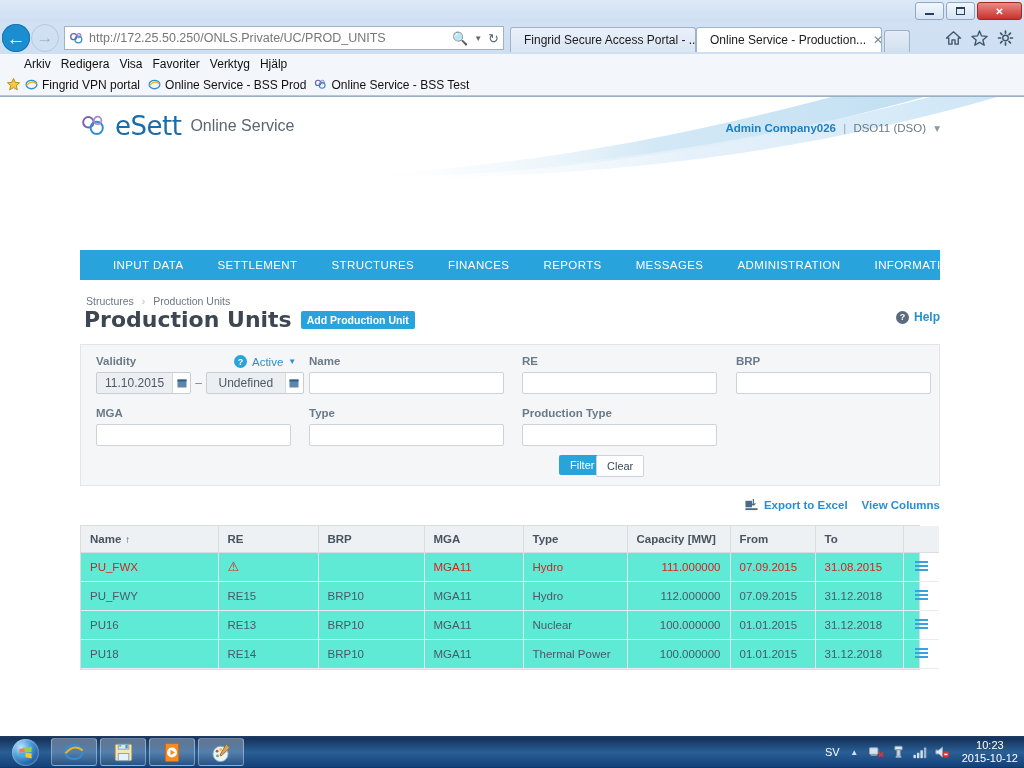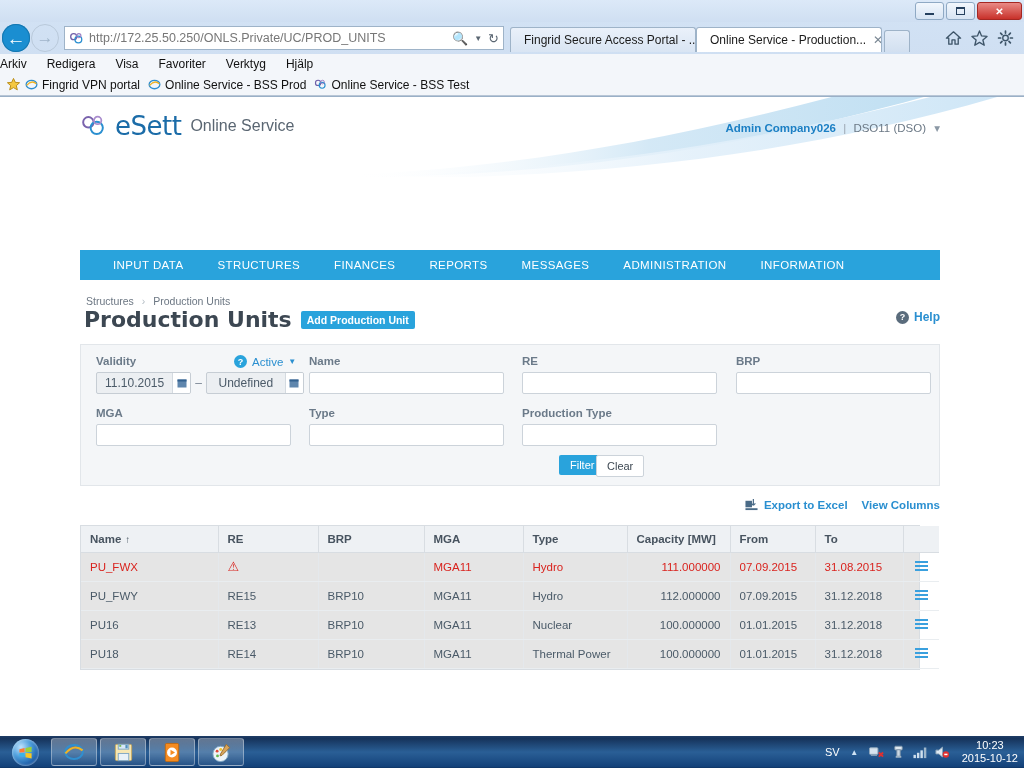--- a/index.html
+++ b/index.html
@@ -69,22 +69,22 @@
   .tab-new{
     width:26px;height:22px;border:1px solid #9eb3c8;border-bottom:none;
     background:linear-gradient(to bottom,#e3ecf7,#d2e0f0);border-radius:3px 3px 0 0;
     margin-left:2px;
   }
   .chrome-right{ margin-left:auto; display:flex; align-items:center; gap:9px;
                  padding-right:6px; color:#4a5c70;}
   .chrome-right svg{ display:block; }
 
   .menubar{
-    height:20px; display:flex; align-items:center; gap:20px;
-    padding-left:0; font-size:12px; color:#111;
+    height:20px; display:flex; align-items:center; gap:10px;
+    padding-left:24px; font-size:12px; color:#111;
     background:#f3f6fa;
   }
   .favbar{
     height:22px; display:flex; align-items:center; 
     padding-left:6px; font-size:12px; color:#111;
     background:#f3f6fa; border-bottom:1px solid #b8c6d6;
   }
   .fav-item{ display:flex;align-items:center;gap:4px; padding:0 4px;}
 
   
@@ -162,21 +162,21 @@
     position:absolute; left:515px; top:110px; background:#fff; color:#3d4852;
     font-size:11px; padding:4px 10px; border:1px solid #ccd3da; border-radius:2px;
   }
 
   .toollinks{ position:absolute; right:84px; top:401px; display:flex;align-items:center;gap:14px;
               font-size:11.5px; color:#2a8fd0; font-weight:bold;}
   .toollinks .xl{ display:flex; align-items:center; gap:6px;}
 
   
   .grid{ position:absolute; left:80px; top:428px; width:840px;
-         border:1px solid #d8dde2; border-collapse:collapse; background:#e5e5e5;}
+         border:1px solid #d8dde2; border-collapse:collapse; background:#5eead4;}
   .grid table{ width:100%; border-collapse:collapse; table-layout:fixed; }
   .grid th{
     background:#eef1f4; font-size:11.5px; font-weight:bold; color:#47535f;
     text-align:left; padding:6px 9px; height:26px;
     border-right:1px solid #d8dde2; border-bottom:1px solid #d8dde2;
     white-space:nowrap;
   }
   .grid td{
     font-size:11.5px; color:#4a5a68; padding:6px 9px; height:26px;
     border-right:1px solid #e4e8ec; border-bottom:1px solid #e9edf0;
@@ -357,20 +357,21 @@
 
   <div class="acct">
     <span class="who">Admin Company026</span>
     <span class="sep">|</span>
     <span class="org">DSO11 (DSO)</span>
     <span class="caret">▾</span>
   </div>
 
   <div class="mainnav">
     <a>INPUT DATA</a>
+    <a>SETTLEMENT</a>
     <a>STRUCTURES</a>
     <a>FINANCES</a>
     <a>REPORTS</a>
     <a>MESSAGES</a>
     <a>ADMINISTRATION</a>
     <a>INFORMATION</a>
   </div>
 
   <div class="breadcrumb">
     <span>Structures</span>

